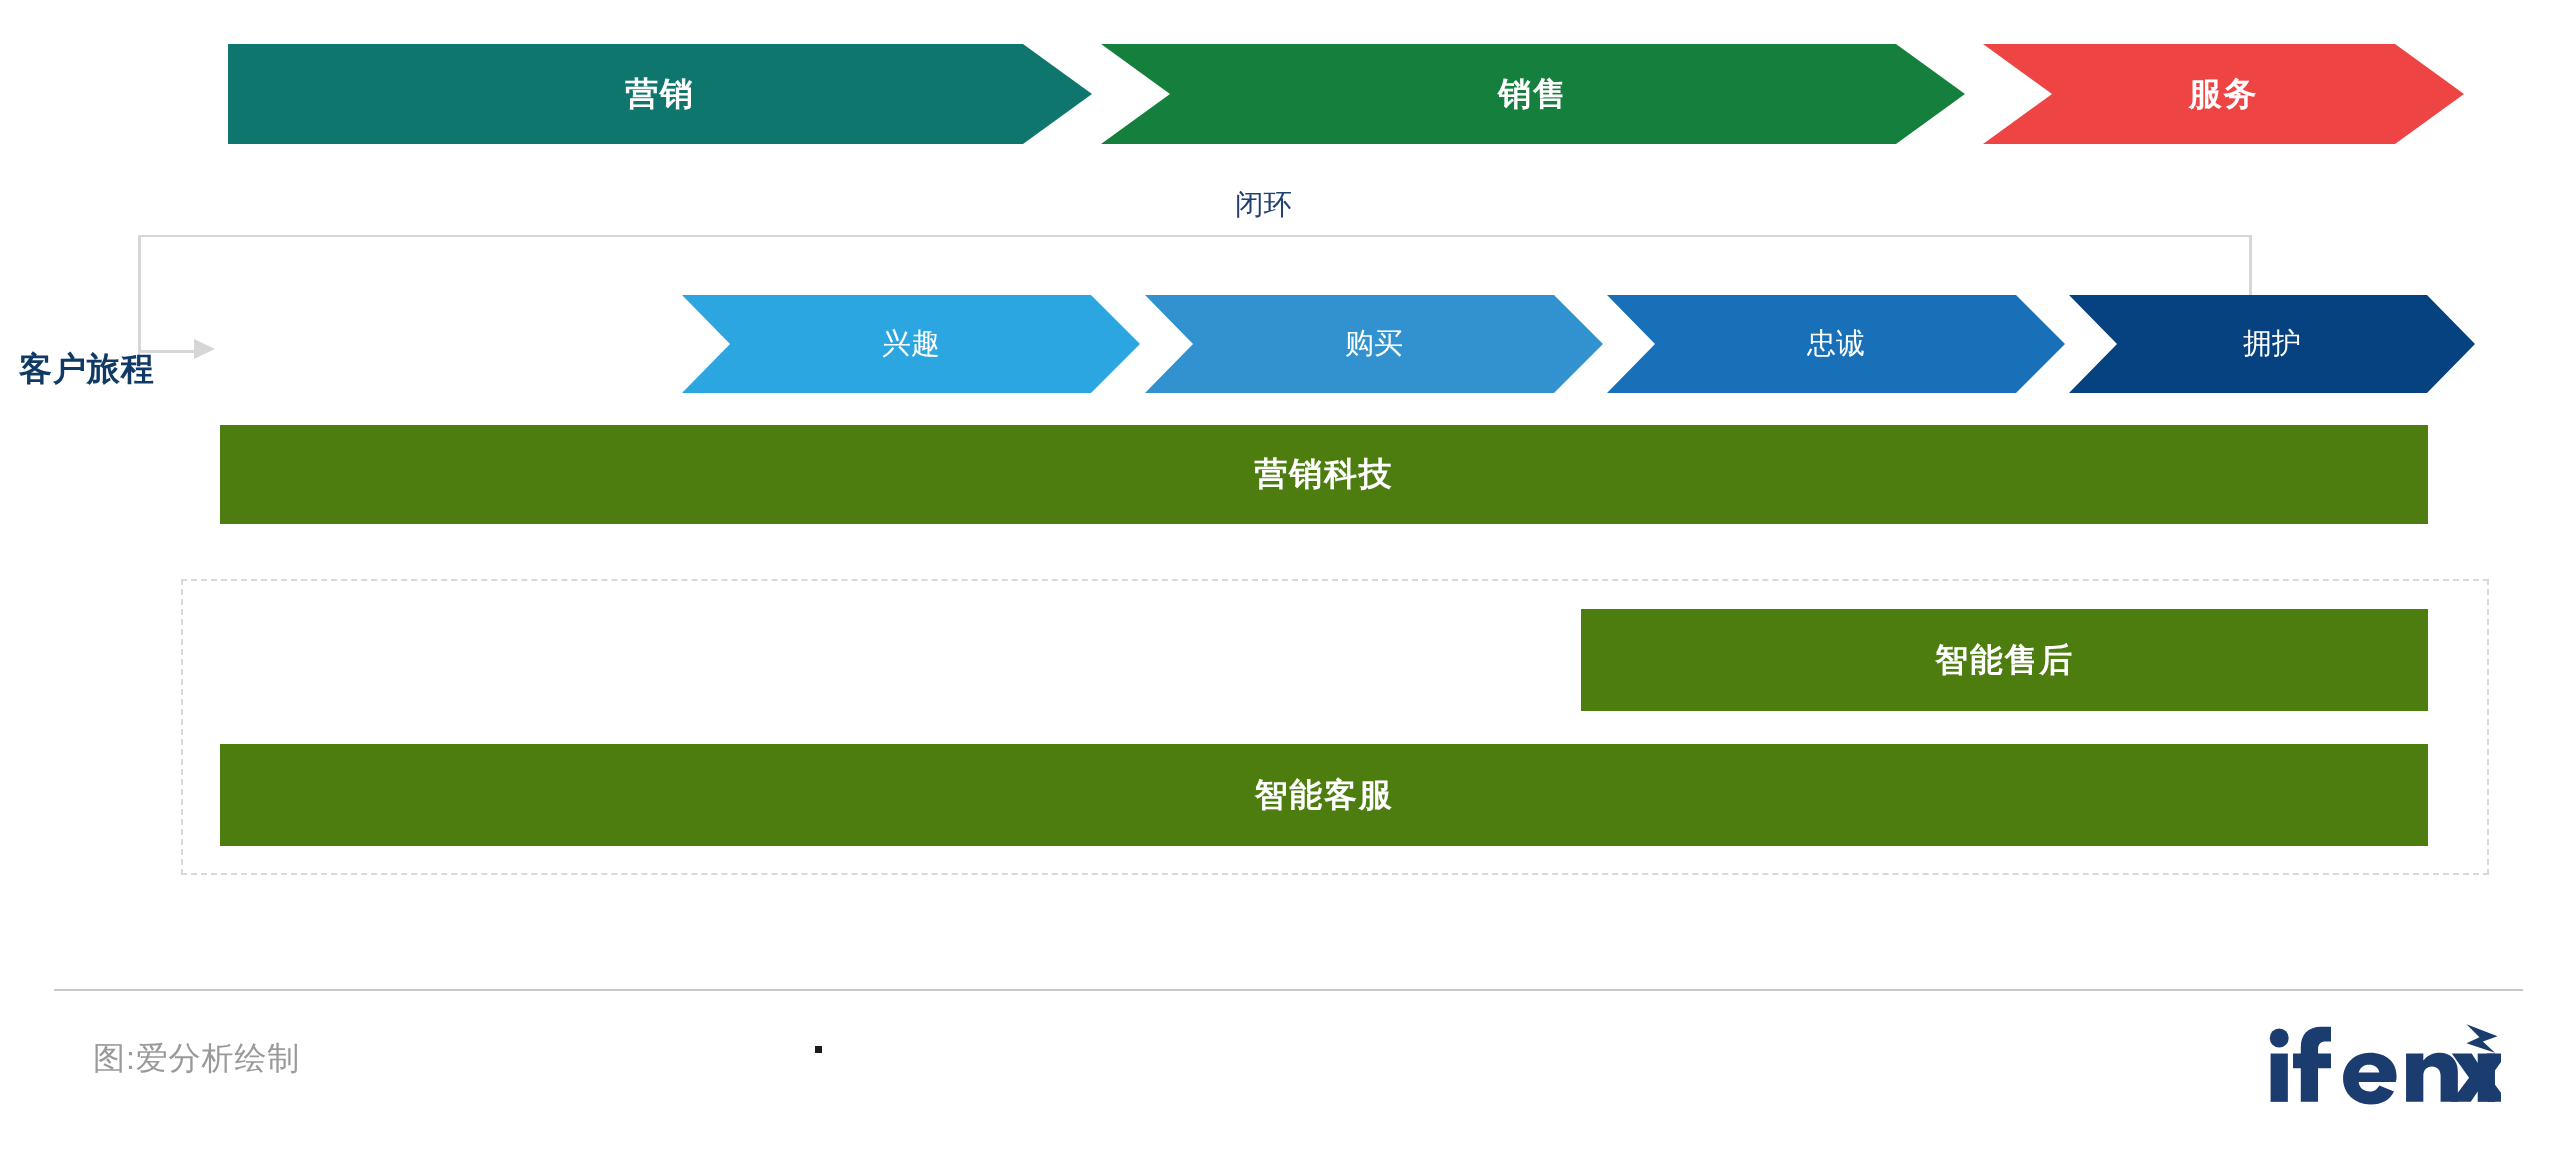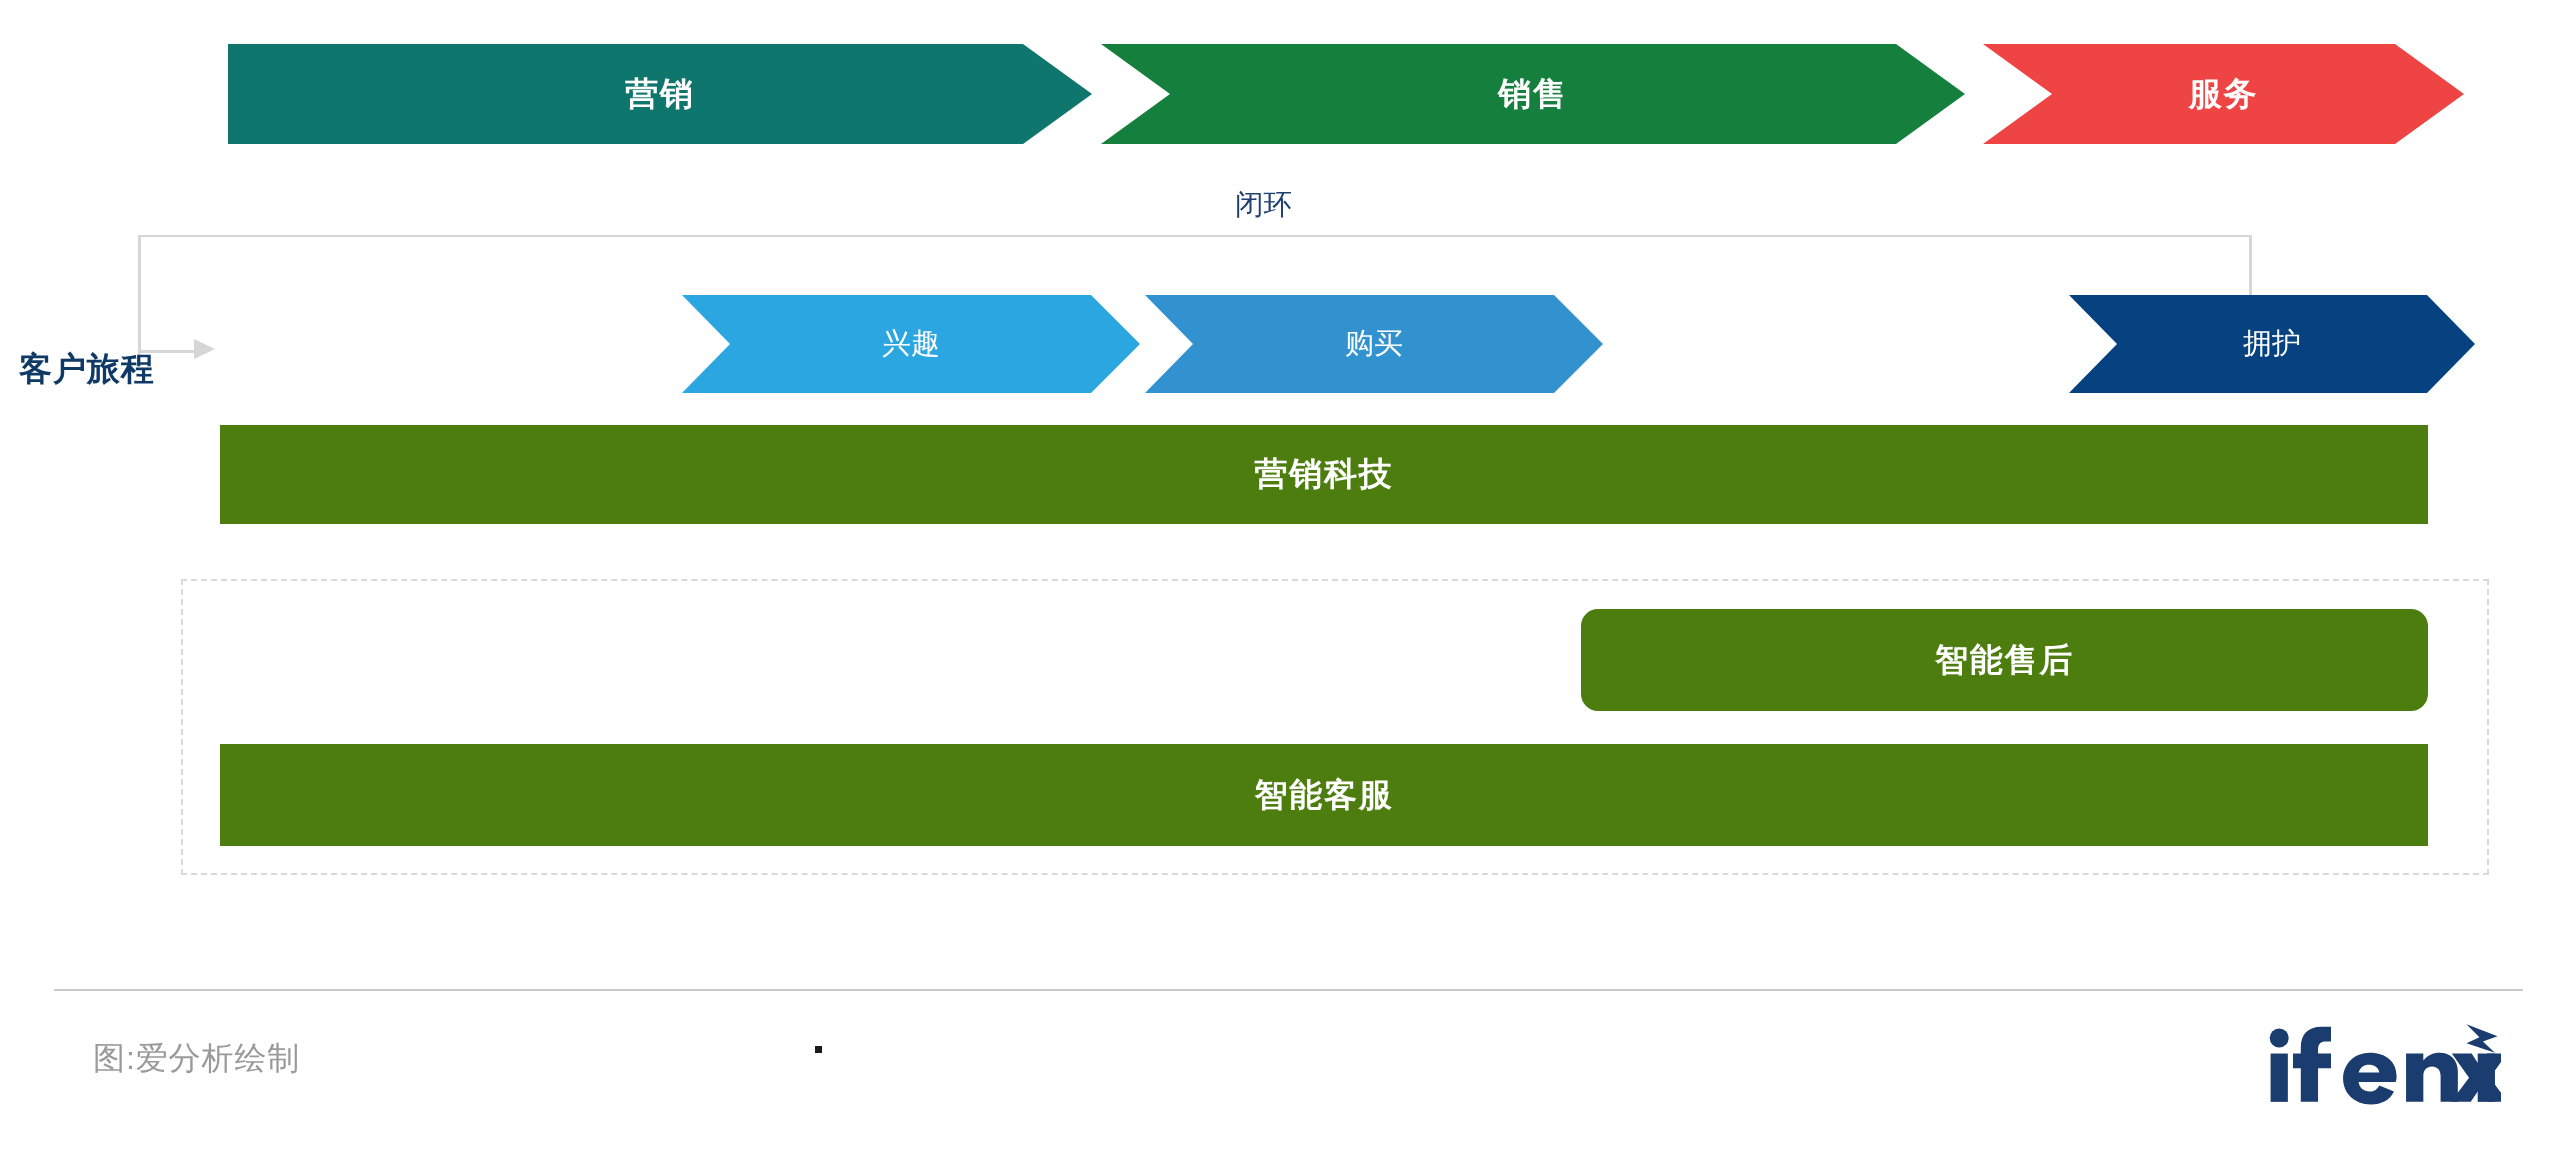--- a/index.html
+++ b/index.html
@@ -110,21 +110,21 @@
   }
   .bar-martech{left:220px;top:425px;width:2208px;height:99px;}
 
   
   .dashed-box{
     position:absolute;left:181px;top:579px;
     width:2308px;height:296px;
     border:2.6px dashed #d9d9d9;
     box-sizing:border-box;
   }
-  .bar-aftersales{left:1581px;top:609px;width:847px;height:102px;border-radius:17px;}
+  .bar-aftersales{left:1581px;top:609px;width:847px;height:102px;}
   .bar-service{left:220px;top:744px;width:2208px;height:102px;}
 
   
   .footer-rule{
     position:absolute;left:54px;top:989px;
     width:2469px;height:1.7px;background:#c8c8c8;
   }
   .footer-credit{
     position:absolute;left:93px;top:1037px;
     font-size:32px;color:#9a9a9a;white-space:nowrap;letter-spacing:0.9px;
@@ -165,20 +165,23 @@
   <div class="loop-label">闭环</div>
 
   <div class="journey-label">客户旅程</div>
 
   <div class="j-chev j1">
     <span>兴趣</span>
   </div>
   <div class="j-chev j2">
     <span>购买</span>
   </div>
+  <div class="j-chev j3">
+    <span>忠诚</span>
+  </div>
   <div class="j-chev j4">
     <span>拥护</span>
   </div>
 
   <div class="bar bar-martech">
     <span>营销科技</span>
   </div>
 
   <div class="dashed-box"></div>
   <div class="bar bar-aftersales">

